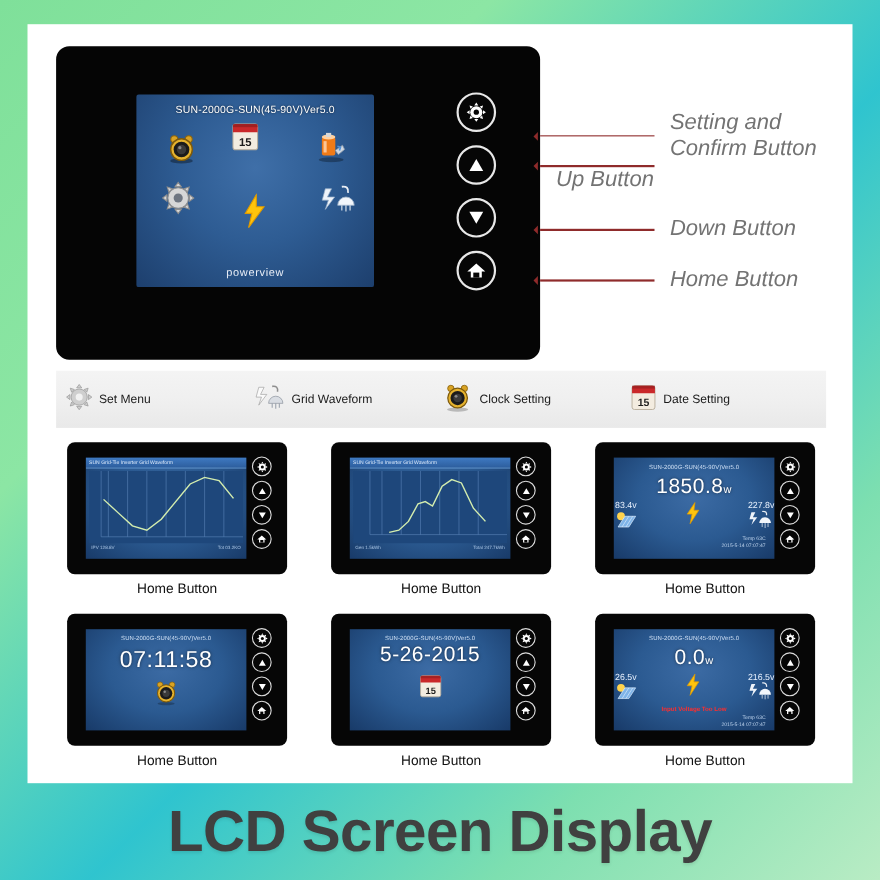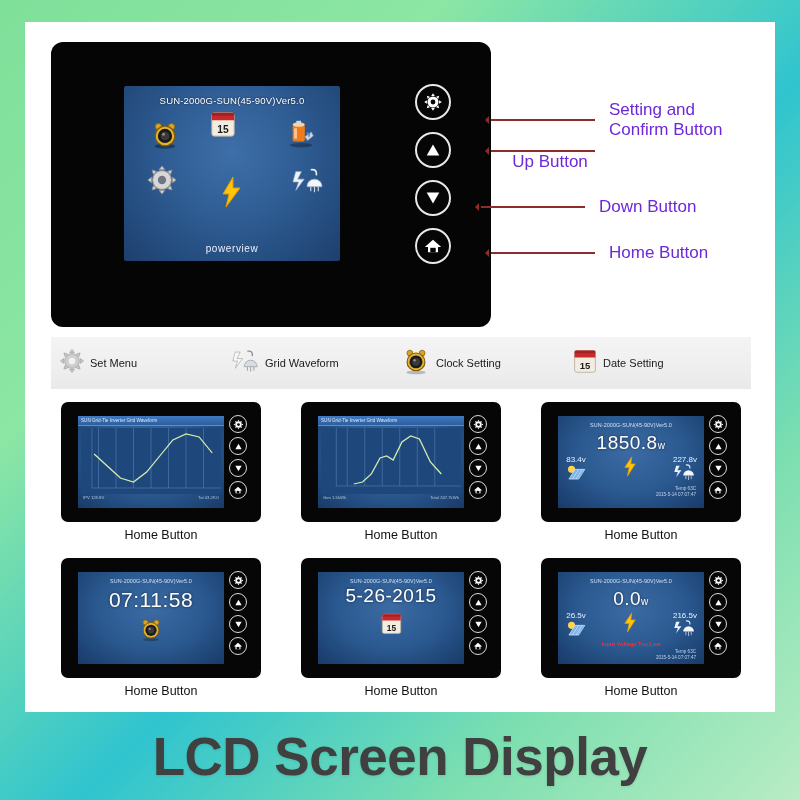--- a/index.html
+++ b/index.html
@@ -64,22 +64,22 @@
   .callout { position: absolute; display: flex; align-items: center; }
   .callout .leader {
     width: 104px; height: 1.6px; background: #8f2b2b; position: relative;
   }
   .callout .leader::before {
     content: ""; position: absolute; left: -6px; top: -3px;
     border: 4px solid transparent; border-right-color: #8f2b2b;
     border-left-width: 0;
   }
   .callout .ctext {
-    margin-left: 14px; font-size: 17px; color: #6d28d9;
-    line-height: 1.18; white-space: pre-line; font-weight: 500;
+    margin-left: 14px; font-size: 20px; color: #737373;
+    line-height: 1.18; white-space: pre-line; font-weight: 500; font-style: italic;
   }
 
   
   #legend {
     position: absolute; left: 26px; top: 315px; width: 700px; height: 52px;
     background: linear-gradient(180deg,#f4f4f4 0%, #efefef 55%, #e9e9e9 100%);
     display: flex; align-items: center; padding: 0 8px;
   }
   .legend-item { display: flex; align-items: center; gap: 5px; flex: 1; }
   .legend-item .lg-text { font-size: 11px; color: #1a1a1a; white-space: nowrap; }
@@ -119,21 +119,21 @@
     color:#cfe0f5; font-size: 5.4px; text-align: center; padding-top: 6px;
     white-space: nowrap; letter-spacing: .1px;
   }
   .ms-big {
     color:#fff; font-size: 19px; text-align:center; margin-top: 4px;
     text-shadow: 0 0 3px rgba(0,0,0,.6); letter-spacing: .5px;
   }
   .ms-big .unit { font-size: 10px; }
   .ms-row {
     display:flex; justify-content: space-between; align-items: flex-start;
-    padding: 0 7px; margin-top: 1px;
+    padding: 0 0; margin-top: 1px;
   }
   .ms-v { color:#e9f2ff; font-size: 8px; }
   .ms-warn {
     color:#ff2d2d; font-size:5.6px; text-align:center; margin-top: 1px;
     font-weight: bold; white-space: nowrap;
   }
   .ms-foot {
     color:#bcd2ec; font-size: 4.6px; text-align: right;
     padding-right: 8px; line-height: 1.35; margin-top: 2px;
   }
@@ -272,21 +272,21 @@
 
   <div class="callout" style="left:466px; top:78px;">
     <div class="leader"></div>
     <div class="ctext">Setting and
 Confirm Button</div>
   </div>
   <div class="callout" style="left:466px; top:128px;flex-direction:column;">
     <div class="leader"></div>
     <div class="ctext">Up Button</div>
   </div>
-  <div class="callout" style="left:456px; top:175px;">
+  <div class="callout" style="left:466px; top:175px;">
     <div class="leader"></div>
     <div class="ctext">Down Button</div>
   </div>
   <div class="callout" style="left:466px; top:221px;">
     <div class="leader"></div>
     <div class="ctext">Home Button</div>
   </div>
 
   <div id="legend">
 

